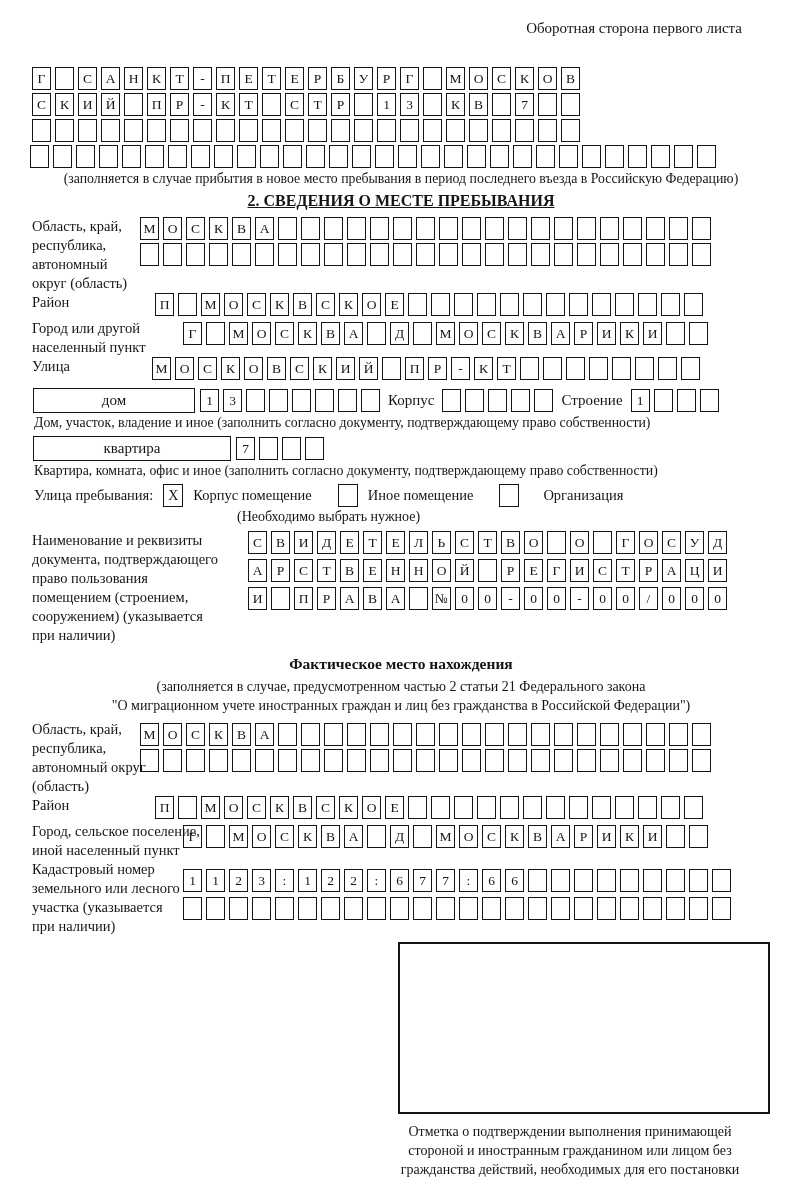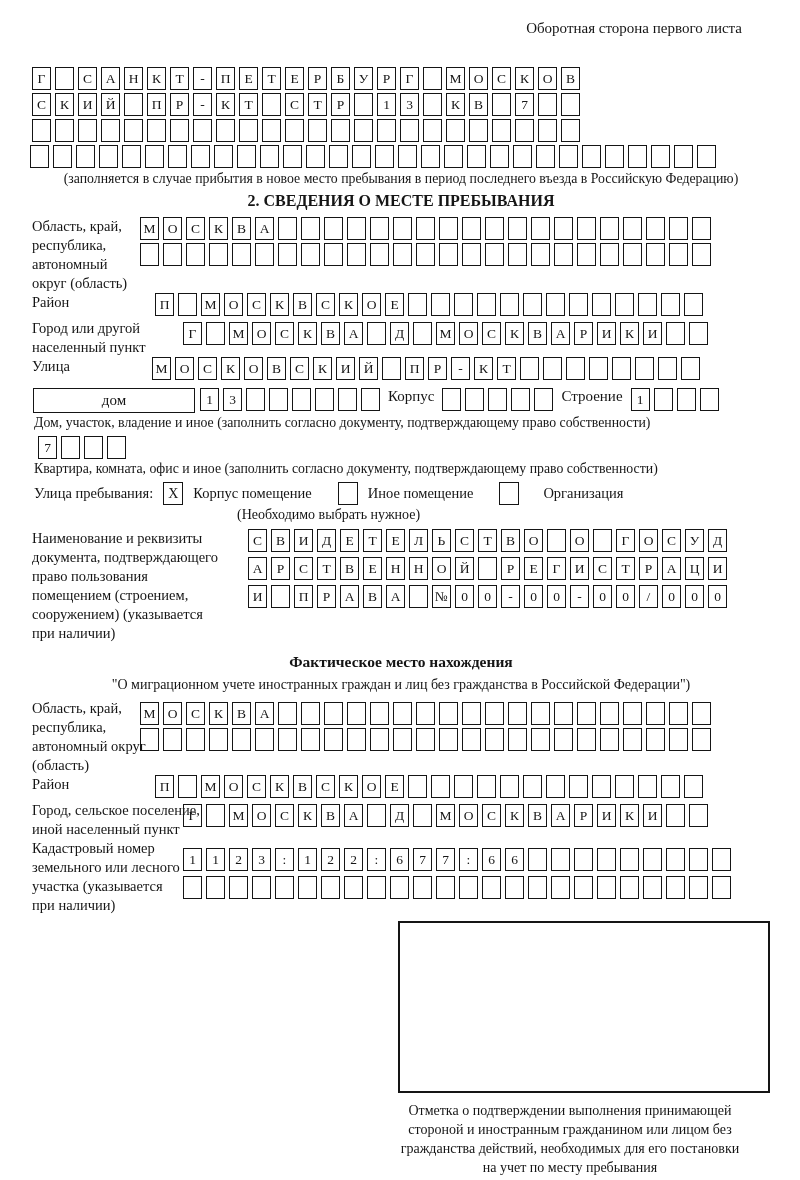--- a/index.html
+++ b/index.html
@@ -14,25 +14,25 @@
   .flabel{white-space:pre;font-size:14.5px;line-height:19px;flex:0 0 auto;}
   .w143{width:143px}.w108{width:108px}.w123{width:123px}.w151{width:151px}.w120{width:120px}.w216{width:216px}
   .fcol{flex:1 1 auto;}
   .boxrow{display:flex;gap:4px;margin-bottom:3px;}
   .cell{
     width:17px;height:21px;border:1.6px solid #151515;flex:0 0 auto;
     display:flex;align-items:center;justify-content:center;
     font-size:13.5px;line-height:1;
   }
   .bigbox{height:23px;border:1.6px solid #151515;display:flex;align-items:center;justify-content:center;font-size:15px;flex:0 0 auto;}
-  .domrow{display:flex;margin:5px 0 2px 1px;}
+  .domrow{display:flex;align-items:center;margin:5px 0 2px 1px;}
   .inline-label{font-size:15px;margin:0 8px;white-space:pre;}
   .caption{font-size:13.8px;margin:1px 0 4px 2px;}
   .center{text-align:center;margin-left:0;}
-  .h2{font-weight:bold;text-align:center;font-size:16px;margin:5px 0 7px;}
+  .h2{font-weight:bold;text-align:center;font-size:16px;margin:5px 0 7px;text-decoration:underline;}
   .h3{font-weight:bold;text-align:center;font-size:15.5px;margin:10px 0 6px;}
   .note{text-align:center;font-size:14px;margin:0 0 3px;}
   .mesto{display:flex;align-items:center;margin:5px 0 2px 2px;font-size:14.5px;white-space:pre;}
   .checkbox{width:18px;height:21px;border:1.7px solid #151515;display:flex;align-items:center;justify-content:center;font-size:14px;margin:0 10px;flex:0 0 auto;}
   .opt-label{margin-right:16px;}
   .mesto-note{font-size:14px;margin:0 0 6px 205px;}
   .mt3{margin-top:3px;} .mt6{margin-top:6px;}
   .stamp-wrap{width:400px;margin-left:auto;margin-top:6px;}
   .stamp-box{width:368px;height:168px;border:2px solid #151515;margin-left:auto;margin-bottom:8px;}
   .stamp-caption{font-size:14px;line-height:19px;text-align:center;white-space:pre;}
@@ -345,20 +345,21 @@
     <div class="boxrow" style="margin:0;">
         <span class="cell">1</span>
         <span class="cell"></span>
         <span class="cell"></span>
         <span class="cell"></span>
       </div>
   </div>
   <div class="caption">Дом, участок, владение и иное (заполнить согласно документу, подтверждающему право собственности)</div>
 
   <div class="domrow">
+    <div class="bigbox" style="width:196px;">квартира</div>
     <div class="boxrow" style="margin:0 0 0 5px;">
         <span class="cell">7</span>
         <span class="cell"></span>
         <span class="cell"></span>
         <span class="cell"></span>
       </div>
   </div>
   <div class="caption">Квартира, комната, офис и иное (заполнить согласно документу, подтверждающему право собственности)</div>
 
   <div class="mesto">
@@ -446,20 +447,21 @@
           <span class="cell">0</span>
           <span class="cell">/</span>
           <span class="cell">0</span>
           <span class="cell">0</span>
           <span class="cell">0</span>
         </div>
     </div>
   </div>
 
   <div class="h3">Фактическое место нахождения</div>
+  <div class="note">(заполняется в случае, предусмотренном частью 2 статьи 21 Федерального закона</div>
   <div class="note">"О миграционном учете иностранных граждан и лиц без гражданства в Российской Федерации")</div>
 
   <div class="block mt6">
     <div class="flabel w108">Область, край,
 республика,
 автономный округ
 (область)</div>
     <div class="fcol mt3">
       <div class="boxrow">
           <span class="cell">М</span>

